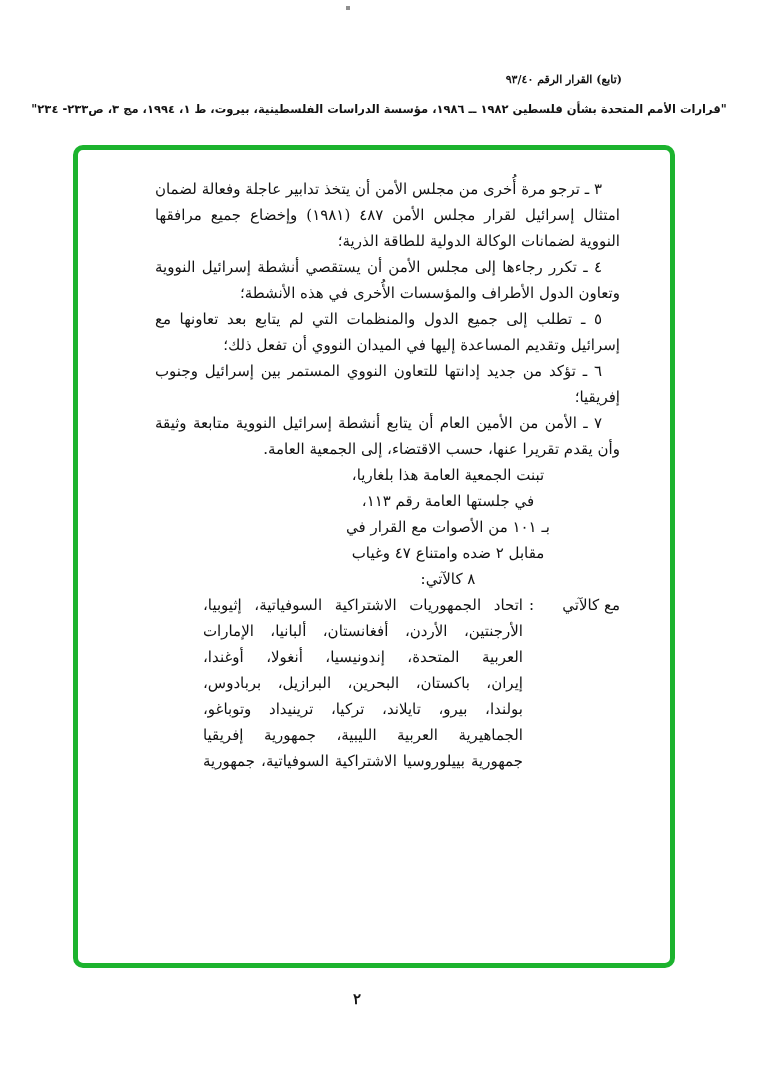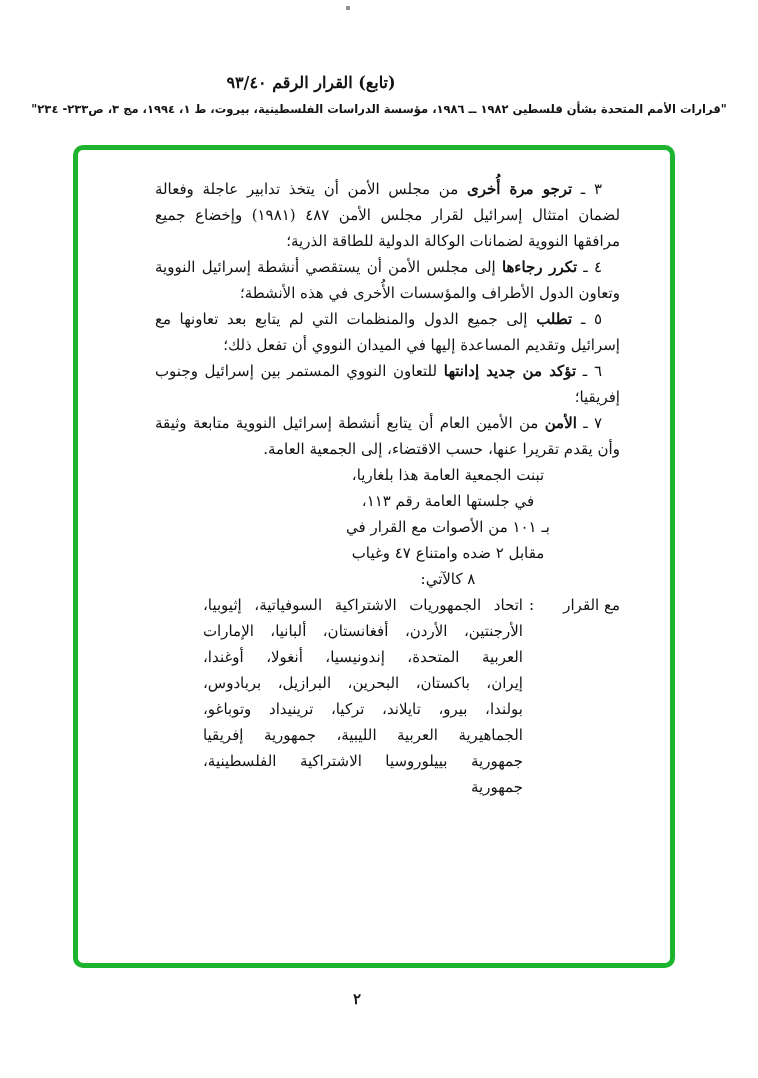--- a/index.html
+++ b/index.html
@@ -2,38 +2,38 @@
 <html lang="ar"><head>
 <meta charset="utf-8">
 <style>
   html,body{margin:0;padding:0;}
   body{
     width:758px;height:1078px;position:relative;background:#ffffff;
     font-family:"DejaVu Serif", serif;color:#121212;overflow:hidden;
   }
   .speck{position:absolute;left:346px;top:6px;width:4px;height:4px;background:#8f8f8f;}
   .doc-title{
-    position:absolute;top:73px;left:0;width:622px;text-align:center;
-    direction:rtl;font-weight:bold;font-size:16px;letter-spacing:0;
+    position:absolute;top:73px;left:0;width:622px;text-align:right;
+    direction:rtl;font-weight:bold;font-size:11px;letter-spacing:0;
   }
   .doc-source{
     position:absolute;top:102px;left:0;width:758px;text-align:center;
     direction:rtl;font-weight:bold;font-size:11.5px;
     font-family:"DejaVu Sans", sans-serif;
   }
   .green-box{
     position:absolute;left:73px;top:145px;width:592px;height:813px;
     border:5px solid #1cb32e;border-radius:10px;background:transparent;
   }
   .content{
     position:absolute;left:155px;top:176px;width:465px;
     direction:rtl;font-size:15px;line-height:26px;text-align:justify;
   }
   .para{margin:0;text-align:justify;text-indent:18px;}
-  .para b{font-weight:bold;}
+  .para b{font-weight:normal;}
   .adoption{
     width:220px;margin:0 62px 0 auto;text-align:center;text-indent:0;
   }
   .adoption-line{white-space:nowrap;}
   .vote{display:flex;direction:rtl;align-items:flex-start;margin-top:0;}
   .vote-label-cell{
     flex:0 0 97px;display:flex;justify-content:space-between;
     padding-left:6px;box-sizing:border-box;white-space:nowrap;
   }
   .vote-lines{flex:0 0 350px;}
@@ -94,29 +94,29 @@
   <div class="adoption">
     <div class="adoption-line">تبنت الجمعية العامة هذا بلغاريا،</div>
     <div class="adoption-line">في جلستها العامة رقم ١١٣،</div>
     <div class="adoption-line">بـ ١٠١ من الأصوات مع القرار في</div>
     <div class="adoption-line">مقابل ٢ ضده وامتناع ٤٧ وغياب</div>
     <div class="adoption-line">٨ كالآتي:</div>
   </div>
 
   <div class="vote">
     <div class="vote-label-cell">
-      <span>مع القرار</span>
+      <span>مع كالآتي</span>
       <span>:</span>
     </div>
     <div class="vote-lines">
       <div class="vote-line">اتحاد الجمهوريات الاشتراكية السوفياتية، إثيوبيا،</div>
       <div class="vote-line">الأرجنتين، الأردن، أفغانستان، ألبانيا، الإمارات</div>
       <div class="vote-line">العربية المتحدة، إندونيسيا، أنغولا، أوغندا،</div>
       <div class="vote-line">إيران، باكستان، البحرين، البرازيل، بربادوس،</div>
       <div class="vote-line">بولندا، بيرو، تايلاند، تركيا، ترينيداد وتوباغو،</div>
       <div class="vote-line">الجماهيرية العربية الليبية، جمهورية إفريقيا</div>
-      <div class="vote-line">جمهورية بييلوروسيا الاشتراكية الفلسطينية، جمهورية</div>
+      <div class="vote-line">جمهورية بييلوروسيا الاشتراكية السوفياتية، جمهورية</div>
     </div>
   </div>
 
 </div>
 
 <div class="page-number">٢</div>
 
 </body></html>

